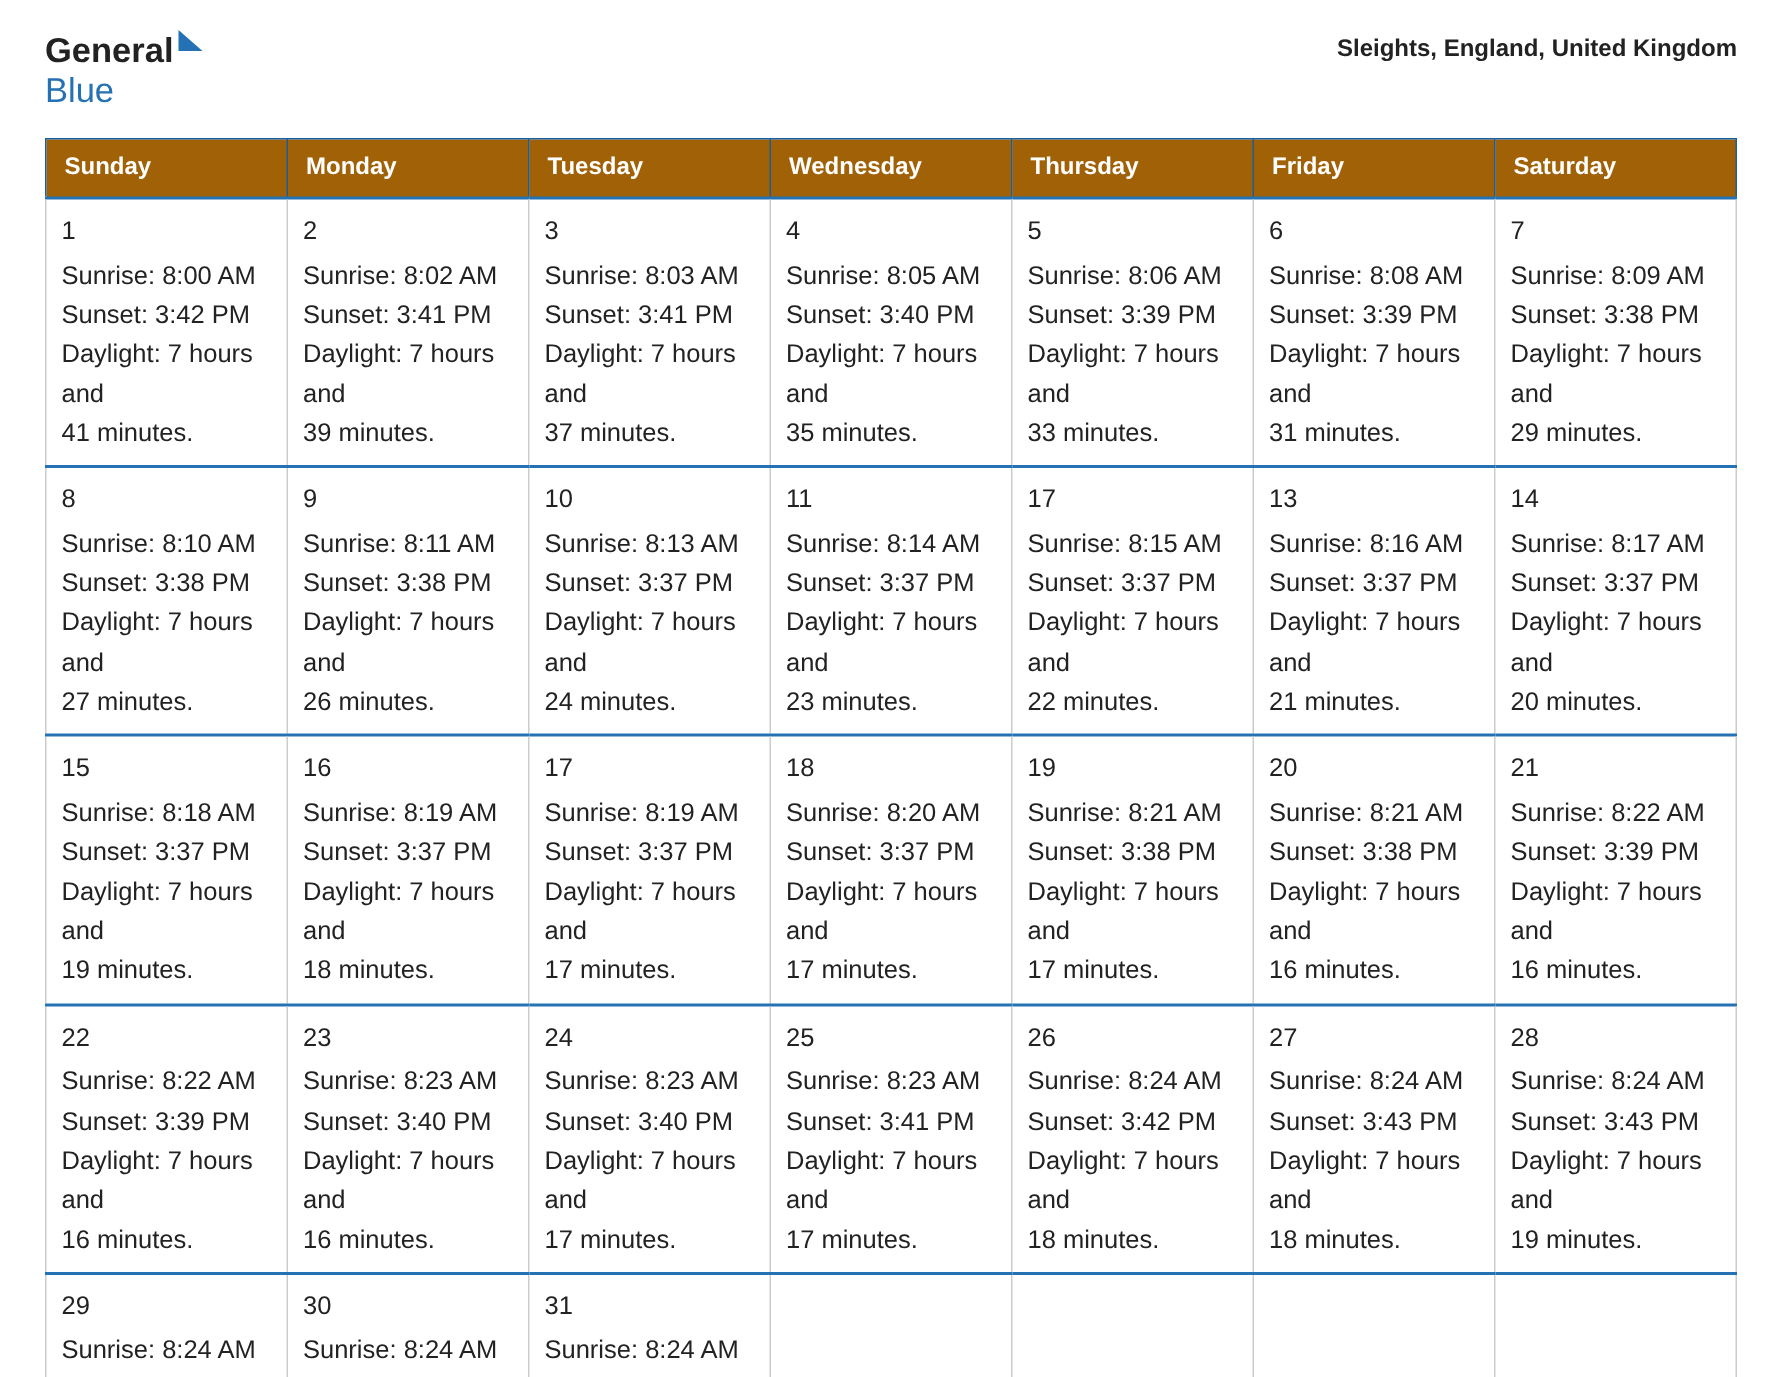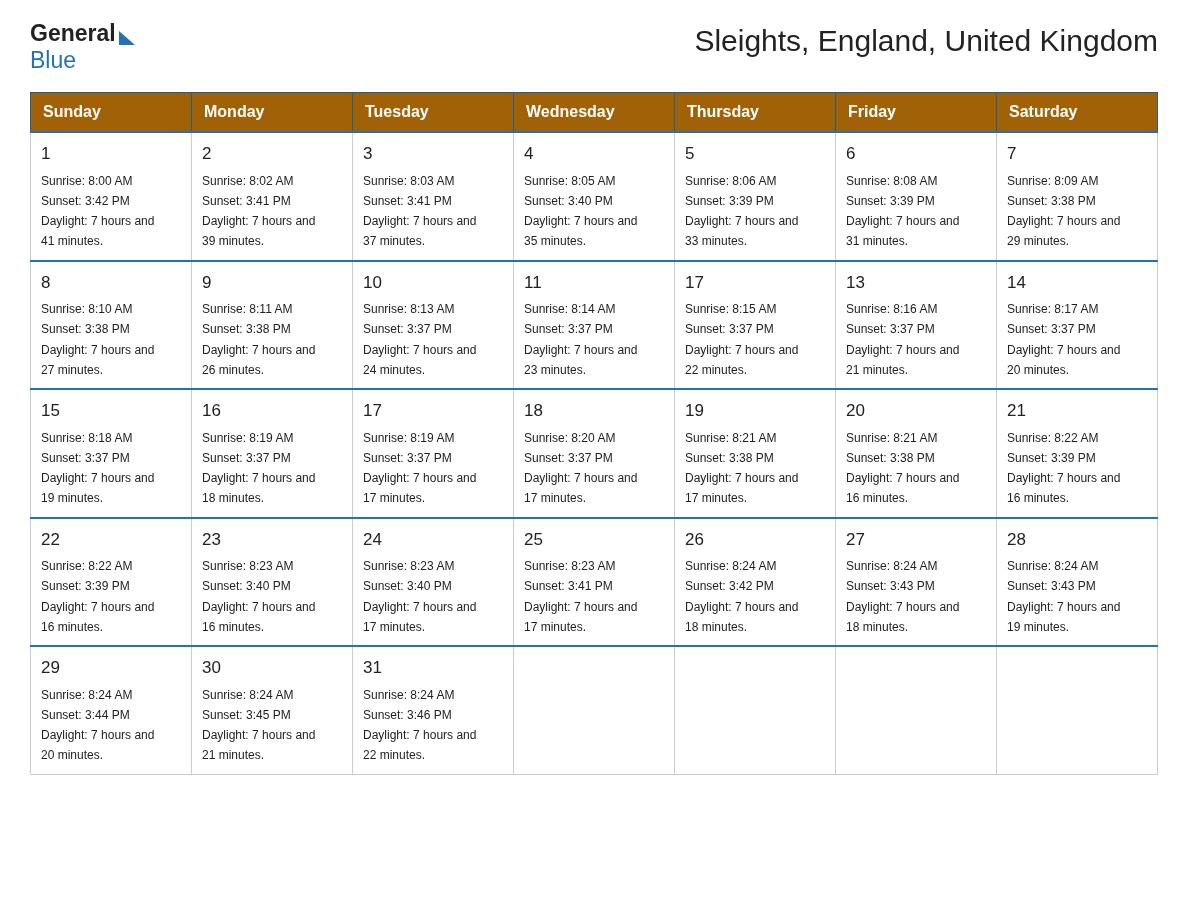--- a/index.html
+++ b/index.html
@@ -20,22 +20,22 @@
     .title-block {
       text-align: right;
     }
     .title-block h1 {
       font-size: 52px;
       font-weight: bold;
       color: #222;
       line-height: 1.1;
     }
     .title-block h2 {
-      font-size: 30px;
-      font-weight: normal;
+      font-size: 16px;
+      font-weight: bold;
       color: #222;
       margin-top: 4px;
     }
     .calendar-table {
       width: 100%;
       border-collapse: collapse;
       border: 1px solid #999;
     }
     .calendar-table th {
       background-color: #a16207;
@@ -61,35 +61,35 @@
     .calendar-table tr:not(:first-child) td {
       border-top: 2px solid #2472b3;
     }
     .day-number {
       font-size: 17px;
       font-weight: normal;
       display: block;
       margin-bottom: 4px;
     }
     .day-info {
-      font-size: 12px;
+      font-size: 17px;
       color: #222;
       line-height: 1.55;
     }
     .empty-cell {
       background: #fff;
     }
     .logo-wrapper {
       display: flex;
       flex-direction: column;
       align-items: flex-start;
     }
     .logo-line1 {
       display: flex;
-      align-items: flex-end;
+      align-items: flex-start;
     }
     .logo-general {
       font-size: 23px;
       font-weight: bold;
       color: #222;
     }
     .logo-arrow-shape {
       display: inline-block;
       width: 0;
       height: 0;

